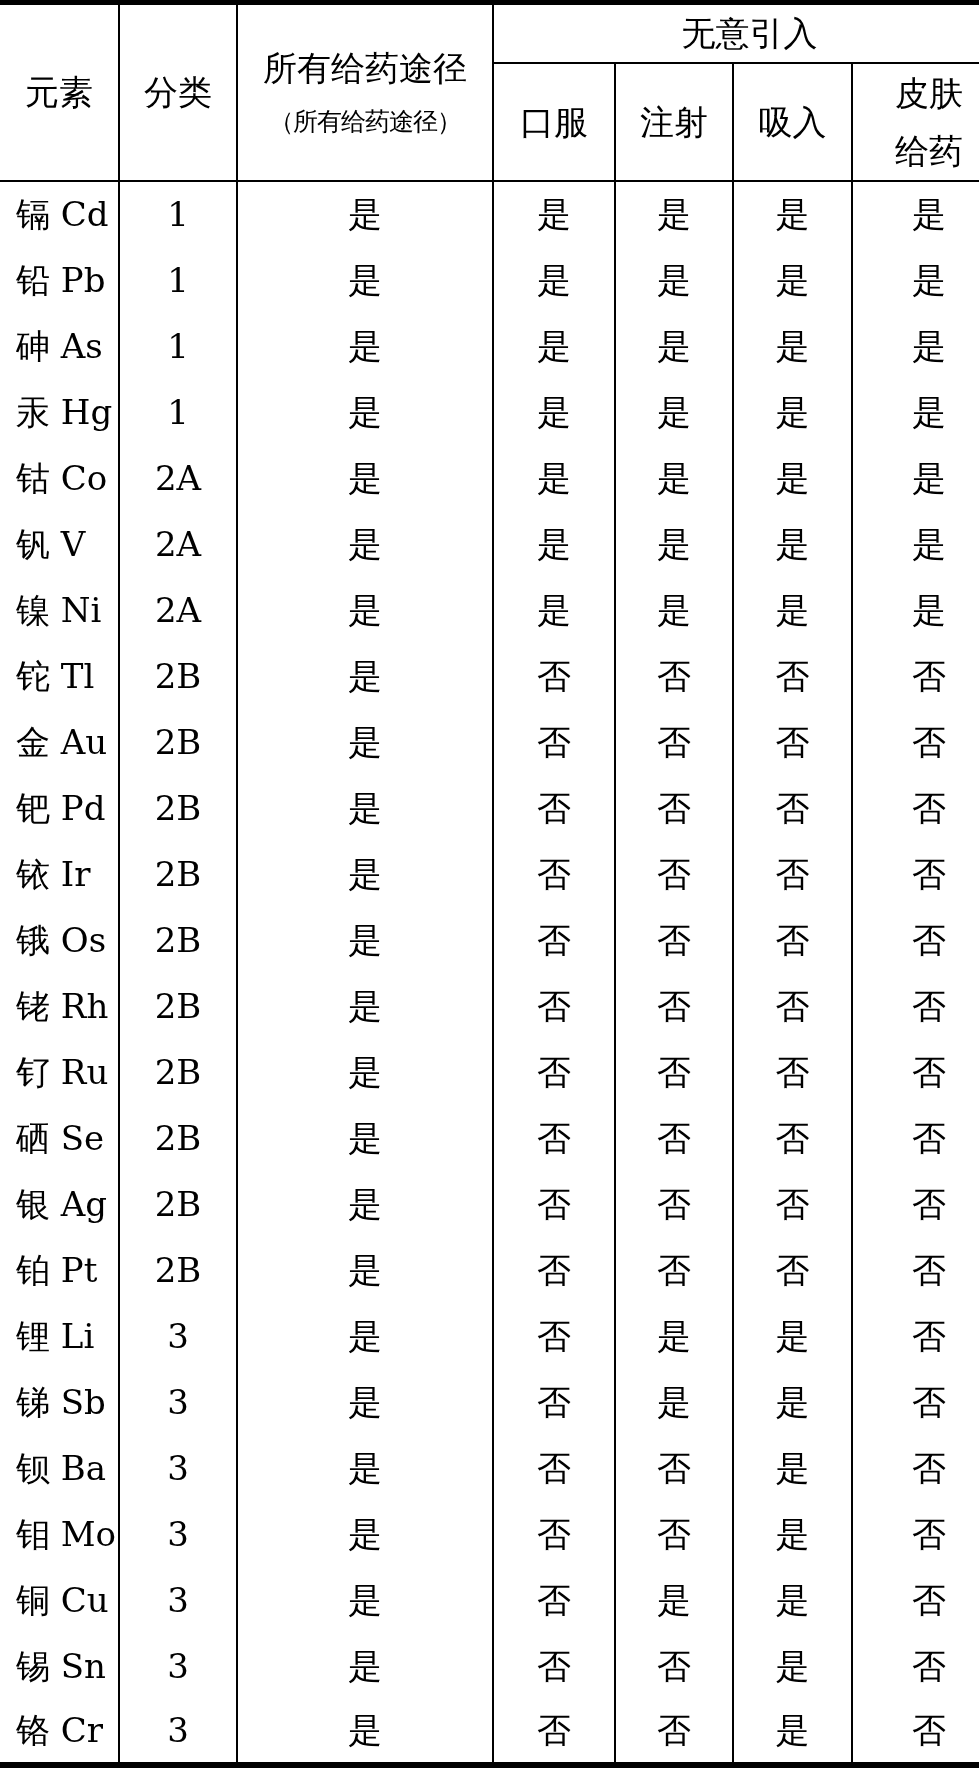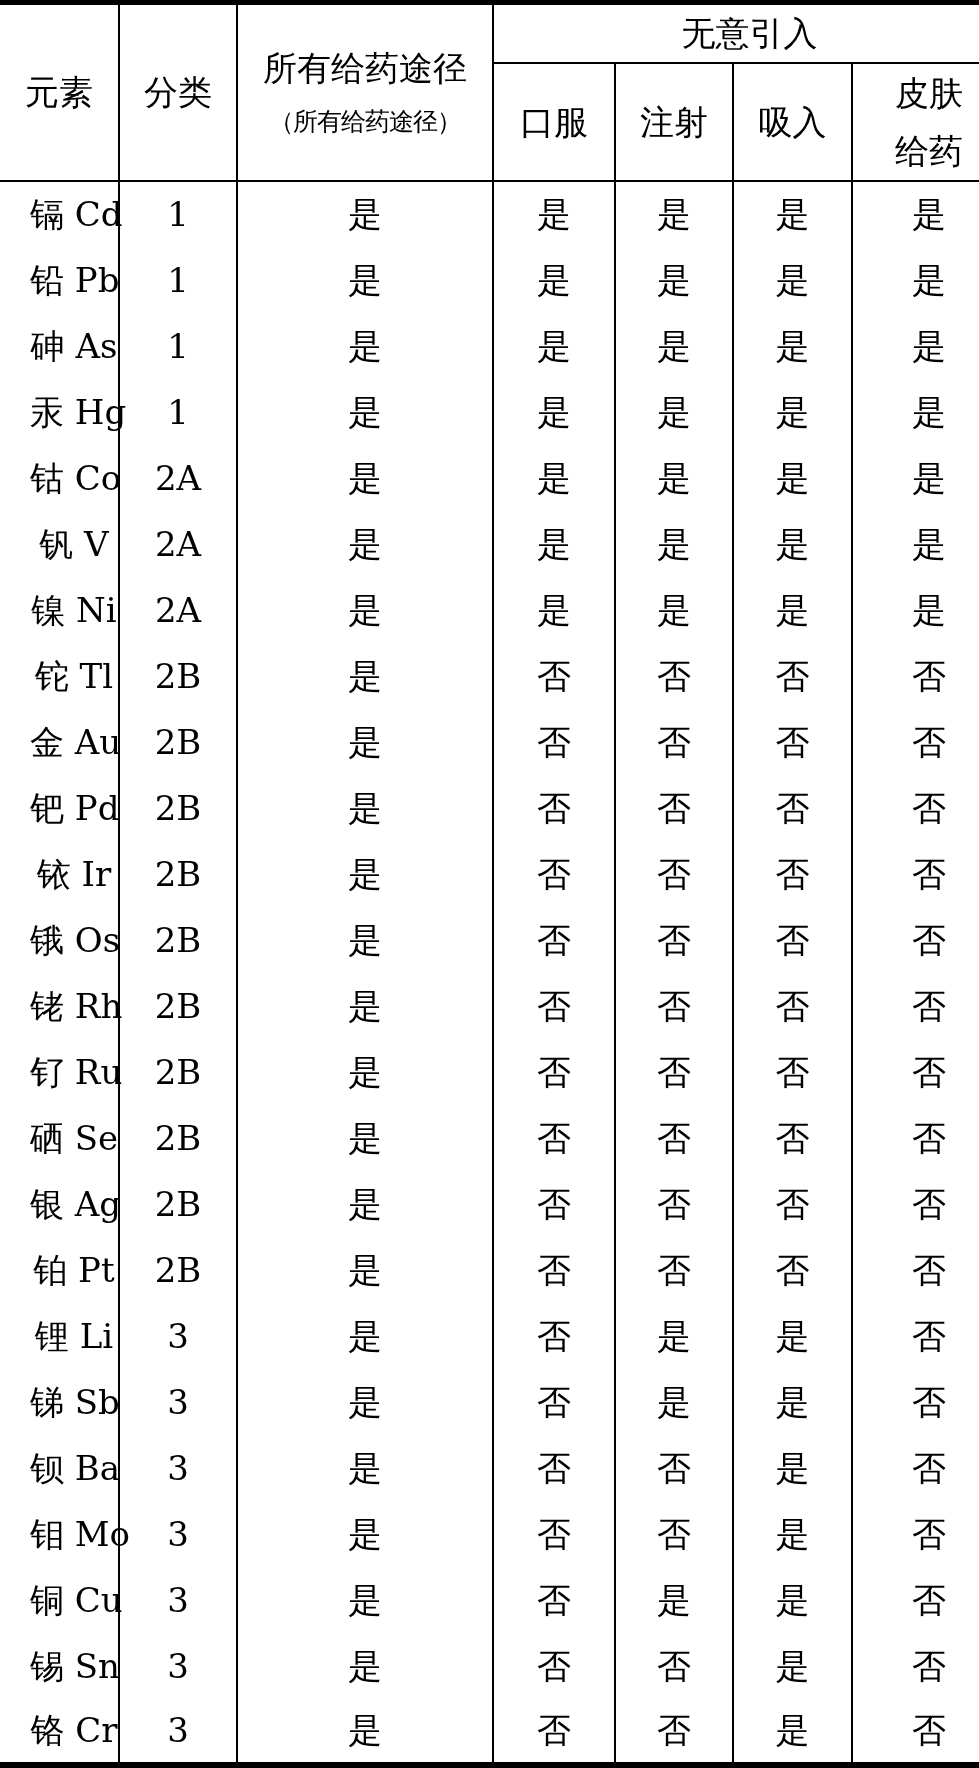--- a/index.html
+++ b/index.html
@@ -46,22 +46,22 @@
 
   tr.h1 { height: 60px; }
   tr.h2 { height: 118px; }
   tbody tr { height: 66px; }
 
   .two-line div { line-height: 1; }
   .two-line div + div { margin-top: 24px; }
   .paren-line { font-size: 25px; letter-spacing: -1px; white-space: nowrap; }
 
   td.el {
-    text-align: center;
-    padding-left: 30px;
+    text-align: left;
+    padding-left: 16px;
     white-space: nowrap;
   }
 </style>
 </head>
 <body>
 
 <div class="page">
   <table class="impurity">
     <colgroup>
       <col class="c1">

